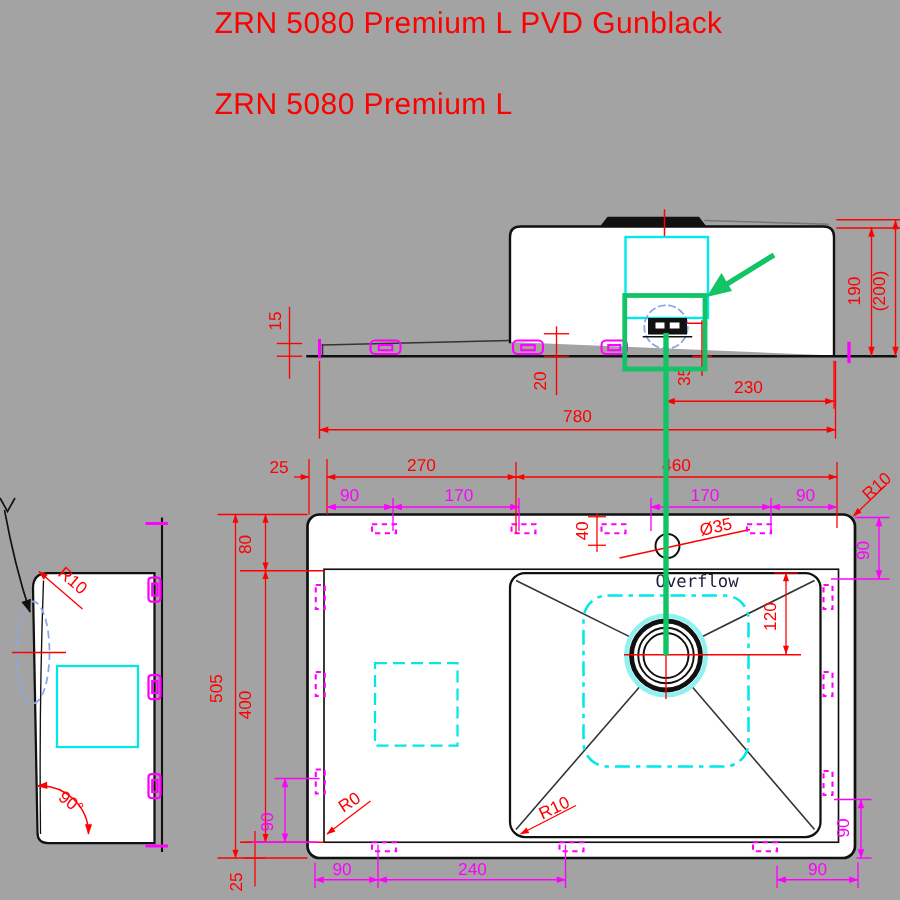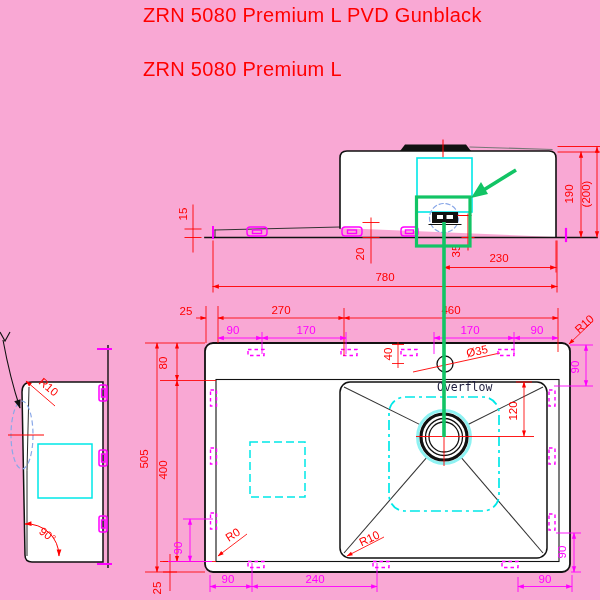--- a/index.html
+++ b/index.html
@@ -1,16 +1,16 @@
 <!DOCTYPE html>
 <html><head>
 <meta charset="utf-8">
 <style>
   html,body{margin:0;padding:0;background:#ffffff;}
-  .stage{position:relative;width:600px;height:600px;background:#f9a8d4;overflow:hidden;
+  .stage{position:relative;width:600px;height:600px;background:#a3a3a3;overflow:hidden;
          font-family:"Liberation Sans",sans-serif;}
   svg{position:absolute;left:0;top:0;}
   text{font-family:"Liberation Sans",sans-serif;}
   .title{font-size:20px;letter-spacing:.3px;fill:#ff0000;}
   .dim{font-size:11.5px;fill:#ff0000;}
   .dimm{font-size:11.5px;fill:#ff00ff;}
   .mono{font-family:"DejaVu Sans Mono",monospace;font-size:11.5px;fill:#1d1d3d;}
   .mid{text-anchor:middle;}
 </style>
 </head>

